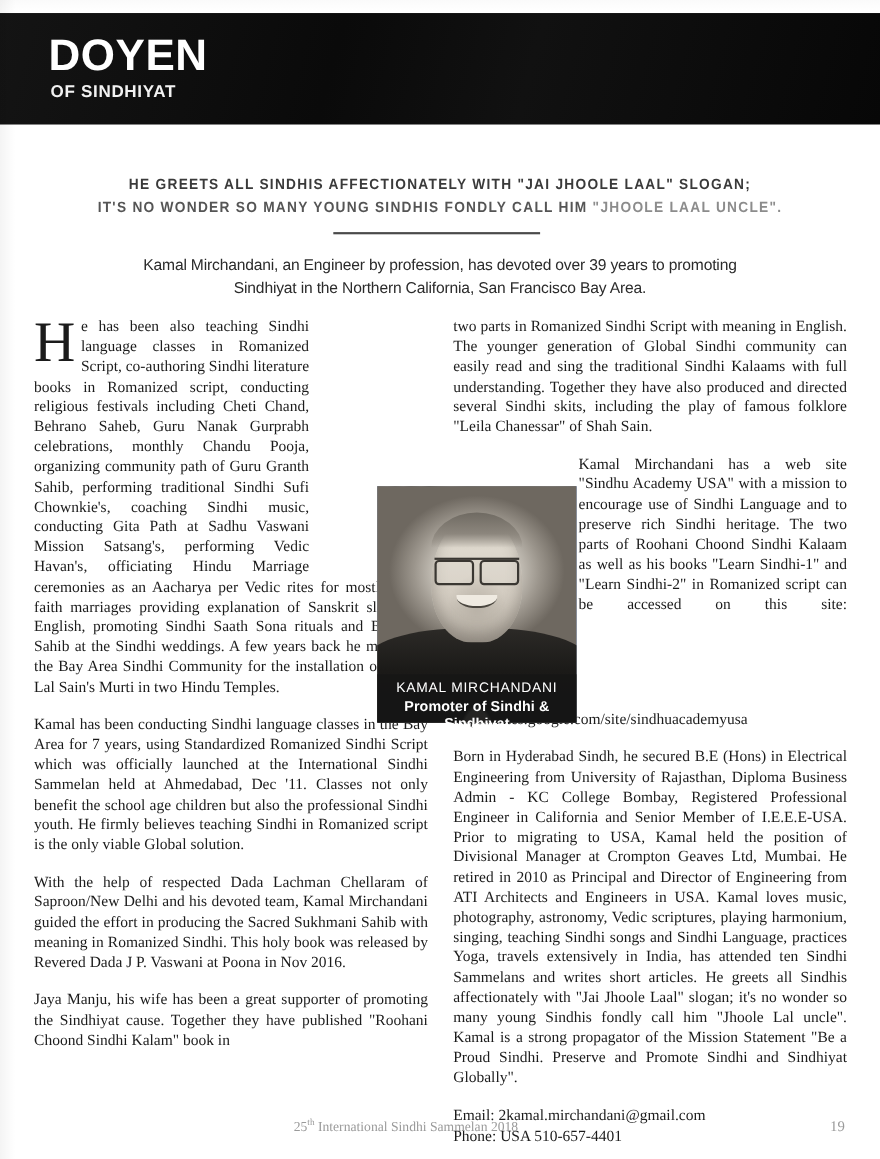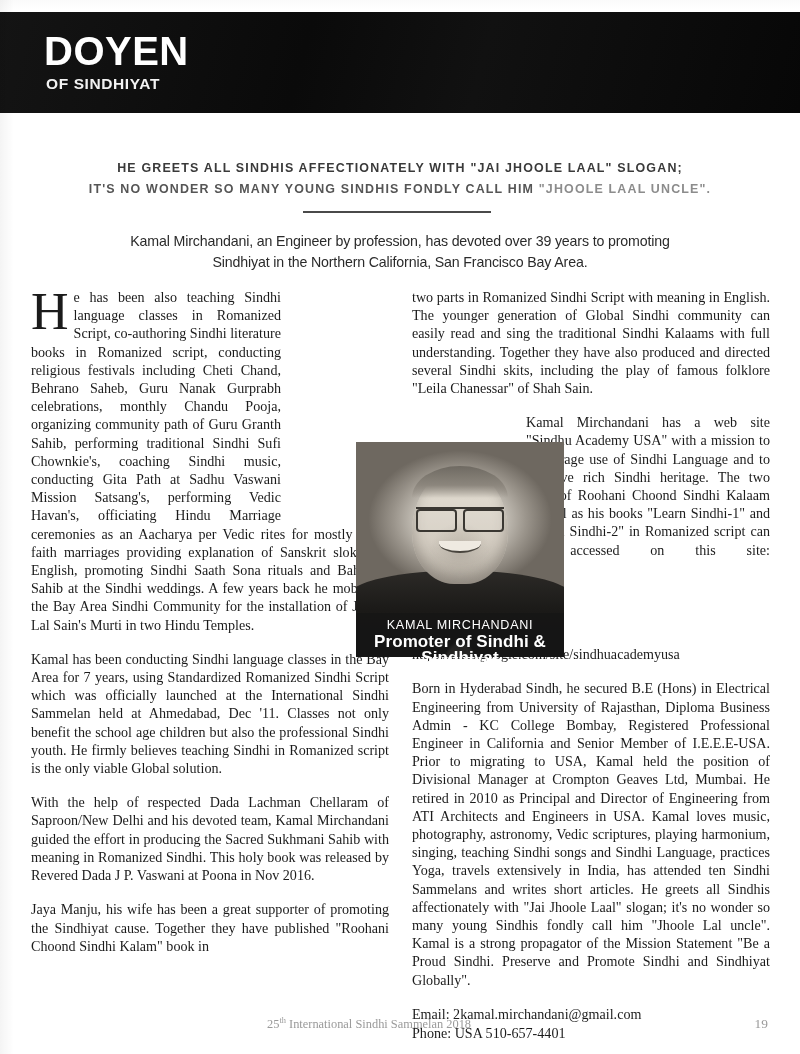--- a/index.html
+++ b/index.html
@@ -137,23 +137,23 @@
     line-height: 42px;
     padding: 2px 5px 0 0;
     margin-top: 1px;
     font-family: "Liberation Serif", "DejaVu Serif", serif;
     font-weight: normal;
   }
 
   
   .photo-figure {
     position: absolute;
-    left: 316px;
+    left: 303px;
     top: 426px;
-    width: 208px;
+    width: 181px;
     height: 215px;
     z-index: 5;
     background: #3b82f6;
   }
   .photo-img {
     position: absolute;
     inset: 0;
     overflow: hidden;
     background:
       radial-gradient(ellipse 44% 32% at 50% 36%, #e8e4dd 0%, #cfcac1 42%, #9b958c 72%, #6e6860 100%),
@@ -243,21 +243,21 @@
     z-index: 6;
     padding-top: 4px;
     box-sizing: border-box;
   }
   .photo-caption .cap-name {
     font-size: 12.6px;
     letter-spacing: 0.7px;
     line-height: 17px;
   }
   .photo-caption .cap-role {
-    font-size: 17px;
+    font-size: 13px;
     font-weight: bold;
     line-height: 16px;
     letter-spacing: 0.1px;
   }
 
   
   .shim-left {
     float: right;
     width: 108px;
     height: 232px;

